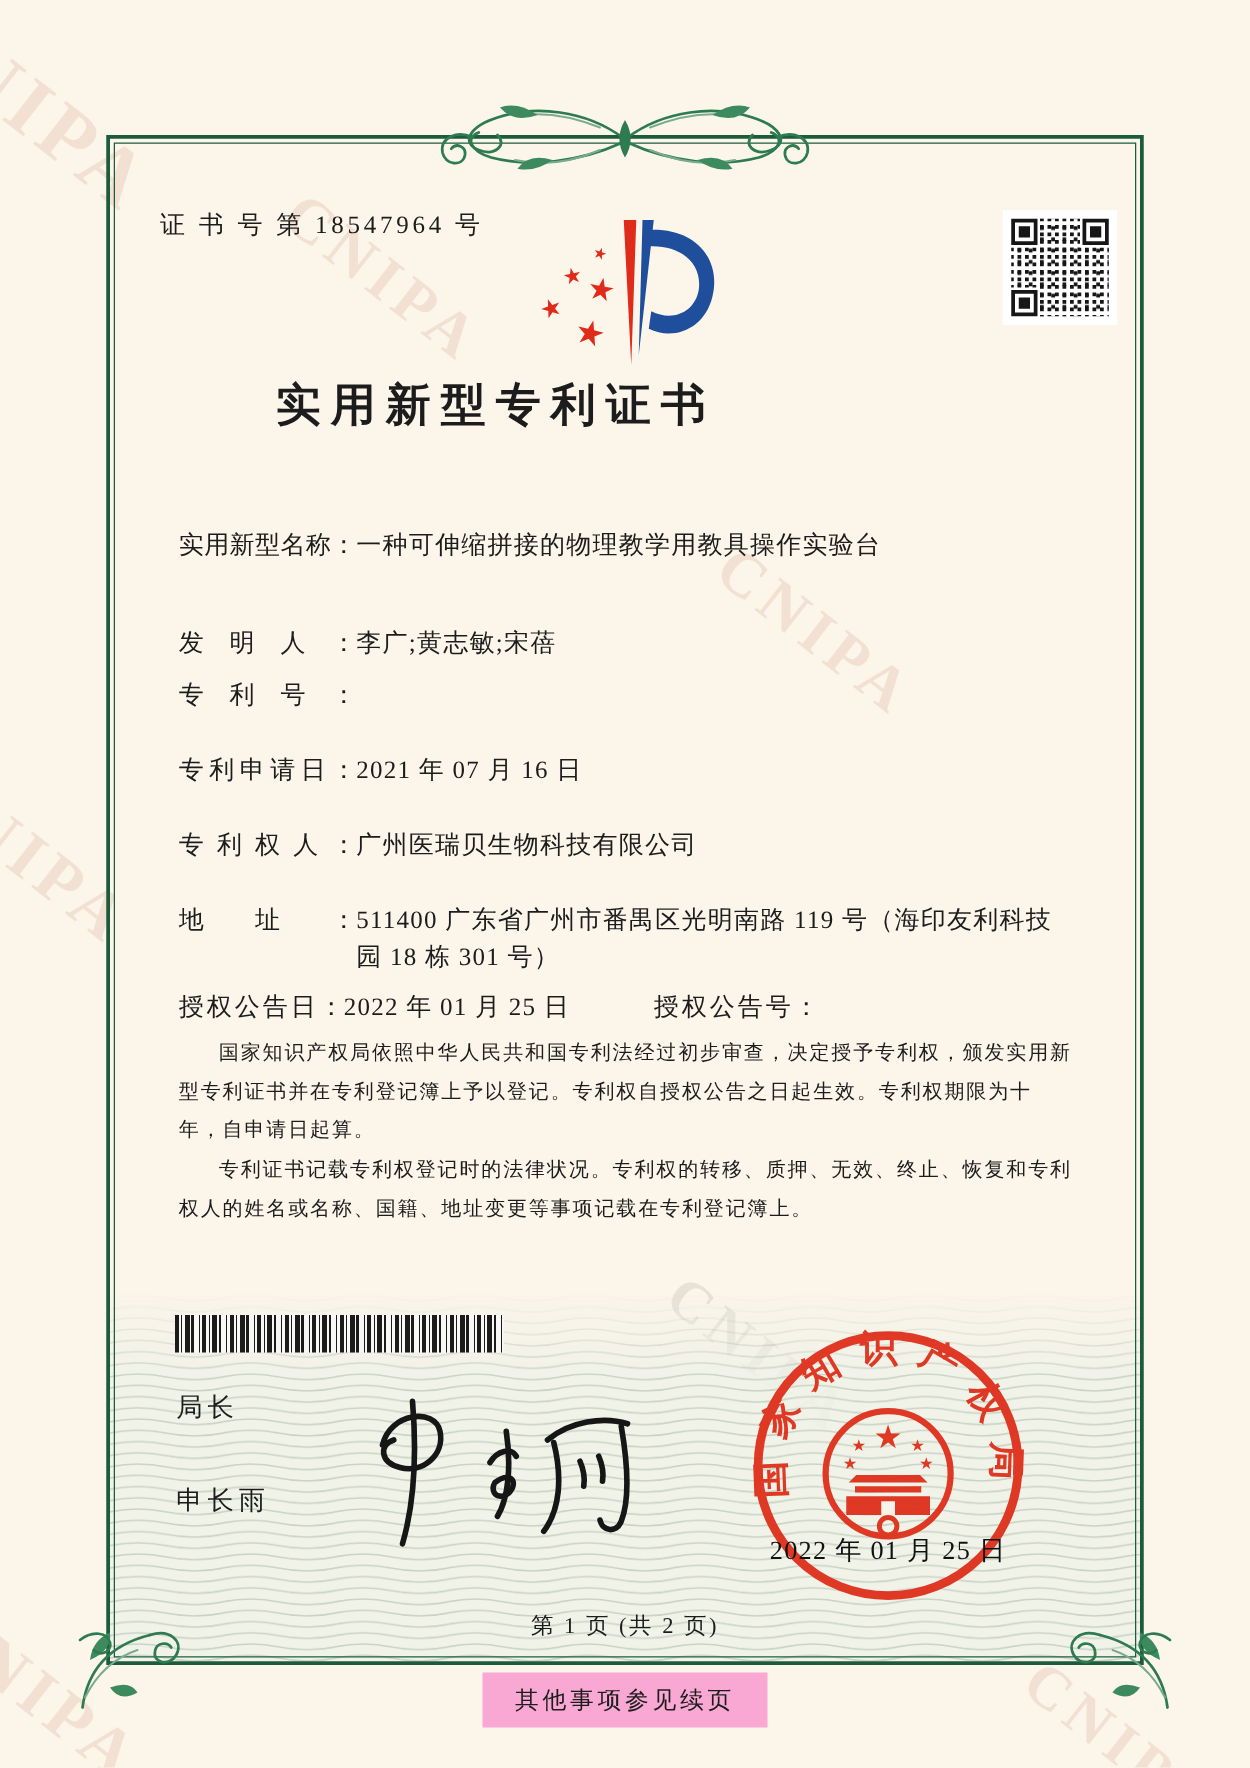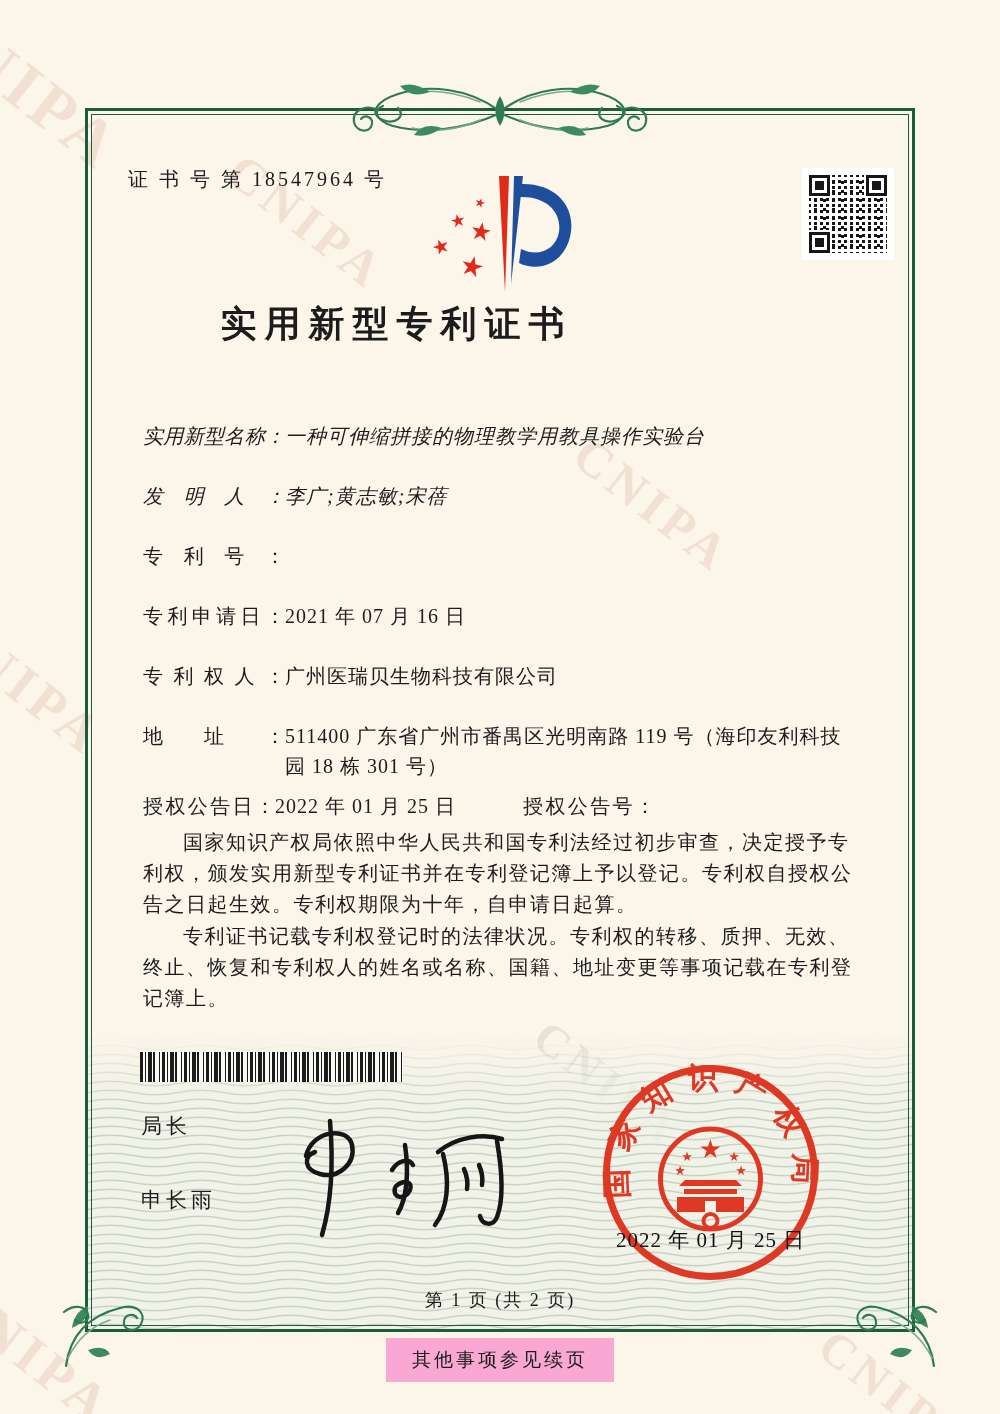--- a/index.html
+++ b/index.html
@@ -51,21 +51,21 @@
   .frow { left:143px; width:716px; display:flex; font-size:20px; line-height:30px; }
   .flabel {
     display:inline-block; width:142px; flex:0 0 142px;
     text-align:justify; text-align-last:justify;
   }
   .fvalue { flex:1; letter-spacing:1px; }
   .grant-left { display:flex; width:348px; flex:0 0 348px; }
   .grant-right { display:flex; flex:1; }
   .flabel.narrow { width:132px; flex:0 0 132px; }
 
-  #paras { left:143px; top:827px; width:716px; font-size:20px; }
+  #paras { left:143px; top:827px; width:716px; font-size:16px; }
   #paras p { text-indent:2em; line-height:31px; letter-spacing:1.5px; margin-bottom:1px; }
 
   #barcode {
     left:140px; top:1052px; width:263px; height:30px;
     background:repeating-linear-gradient(90deg,
       #1b1b1b 0 3px, #f8f8f5 3px 5px, #1b1b1b 5px 6px, #f8f8f5 6px 8px,
       #1b1b1b 8px 12px, #f8f8f5 12px 13px, #1b1b1b 13px 15px, #f8f8f5 15px 19px,
       #1b1b1b 19px 20px, #f8f8f5 20px 22px);
   }
 
@@ -190,25 +190,25 @@
     <use href="#st" transform="translate(14,77) scale(8) rotate(-20)"></use>
     <use href="#st" transform="translate(45,97) scale(11) rotate(14)"></use>
   </g>
   <polygon points="72,6 82,6 78,122" fill="#e02a1a"></polygon>
   <polygon points="87,6 96,6 84,114" fill="#1f4e9c"></polygon>
   <path d="M92,14 C130,12 150,38 143,67 C137,93 112,103 92,93 L94,79 C112,88 129,79 132,62 C135,41 118,26 93,27 Z" fill="#1f4e9c"></path>
 </svg>
 
 <div class="abs content" id="title">实用新型专利证书</div>
 
-<div class="abs content frow" style="top:421px;font-style:italic;">
+<div class="abs content frow" style="top:421px;">
   <span class="flabel">实用新型名称：</span>
   <span class="fvalue">一种可伸缩拼接的物理教学用教具操作实验台</span>
 </div>
-<div class="abs content frow" style="top:481px;font-style:italic;">
+<div class="abs content frow" style="top:500px;">
   <span class="flabel">发明人：</span>
   <span class="fvalue">李广;黄志敏;宋蓓</span>
 </div>
 <div class="abs content frow" style="top:541px;">
   <span class="flabel">专利号：</span>
 </div>
 <div class="abs content frow" style="top:601px;">
   <span class="flabel">专利申请日：</span>
   <span class="fvalue">2021 年 07 月 16 日</span>
 </div>

